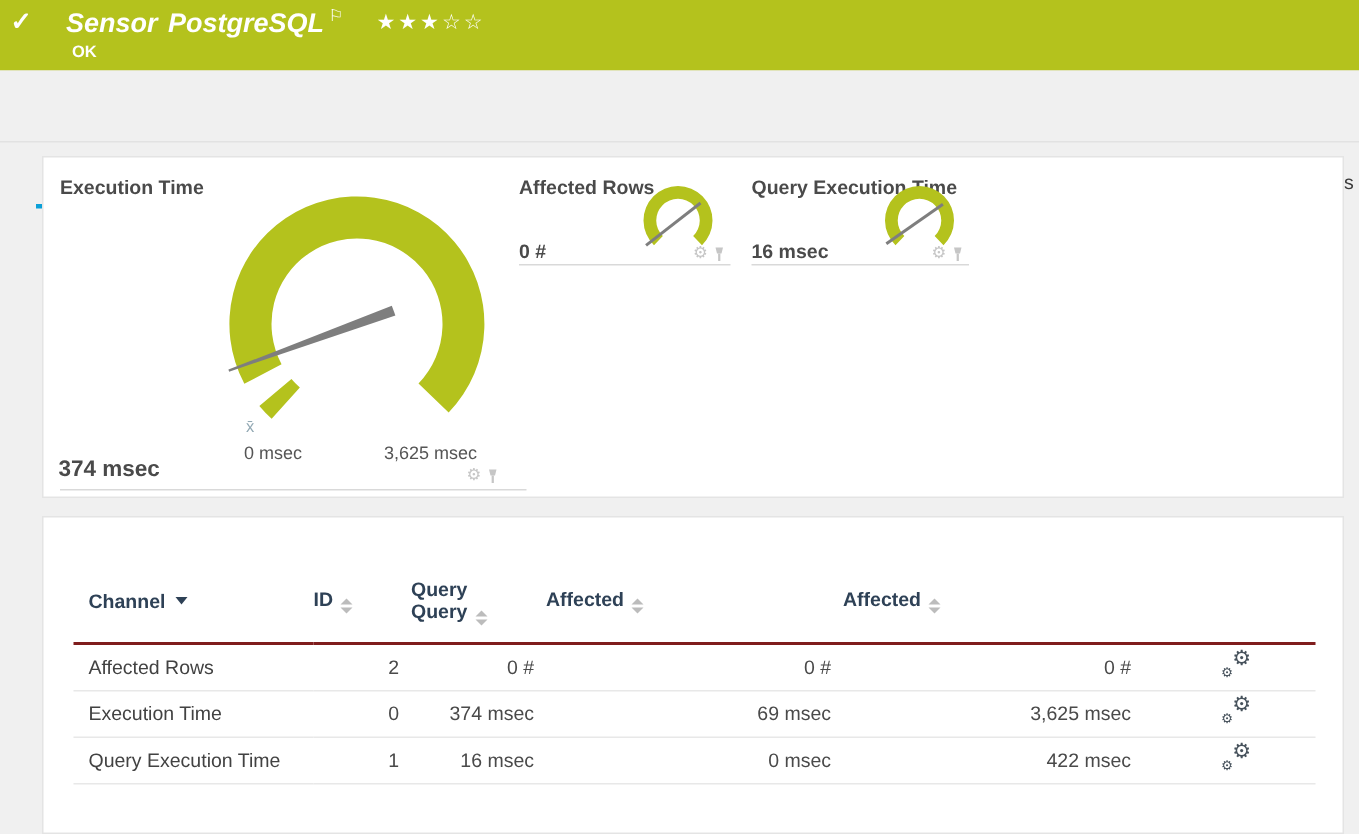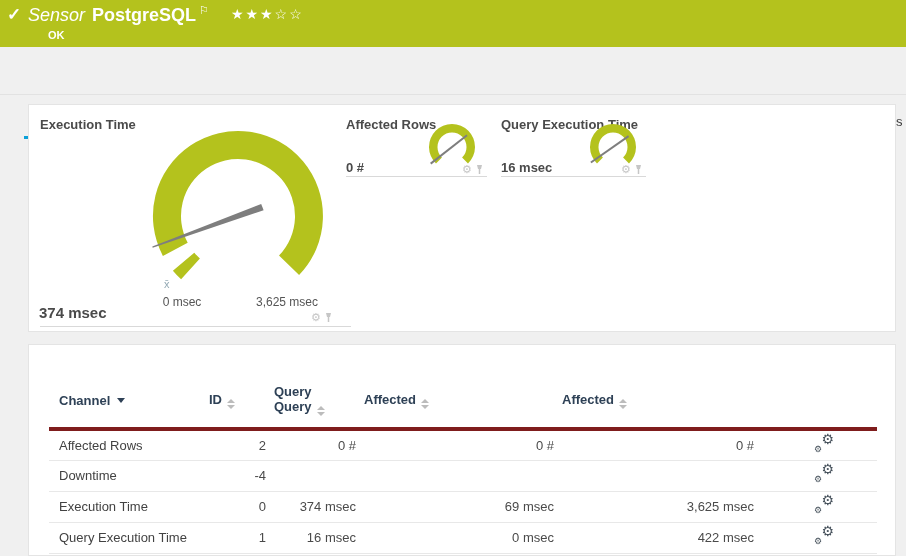--- a/index.html
+++ b/index.html
@@ -4,22 +4,22 @@
 <style>
   * { margin:0; padding:0; box-sizing:border-box; }
   html,body { width:906px; height:556px; }
   body { font-family:"Liberation Sans", sans-serif; background:#f0f0f0; }
   #app { position:relative; width:906px; height:556px; overflow:hidden; background:#f0f0f0; }
 
   
   .topbar { position:absolute; left:0; top:0; width:906px; height:47px; background:#b4c21d; color:#fff; }
   .topbar .check { position:absolute; left:7px; top:4px; font-size:17px; font-weight:bold; }
   .titleline { position:absolute; left:28px; top:4px; font-size:18px; white-space:nowrap; }
-  .titleline .sensor-word { font-style:italic; font-weight:normal; margin-right:7px; }
-  .titleline .sensor-name { font-weight:bold; }
+  .titleline .sensor-word { font-style:italic; font-weight:bold; margin-right:7px;margin-left:16px; }
+  .titleline .sensor-name { font-weight:bold;font-style:italic; }
   .titleline .flag { font-size:11px; vertical-align:7px; margin-left:3px; }
   .titleline .stars { font-size:14px; letter-spacing:2px; margin-left:22px; vertical-align:2px; }
   .topbar .status { position:absolute; left:48px; top:29px; font-size:11px; font-weight:bold; }
 
   
   .tabstrip { position:absolute; left:0; top:47px; width:906px; height:48px; background:#f0f0f0; border-bottom:1px solid #e2e2e2; }
   .tab { position:absolute; top:66px; display:flex; align-items:center; gap:7px; font-size:13px; color:#3c3c3c; cursor:pointer; white-space:nowrap; }
   .tab .num { font-weight:bold; color:#2e2e2e; }
   .tab.active { font-weight:bold; }
   .tab-underline { position:absolute; left:24px; top:89px; width:124px; height:3px; background:#0ba0d8; }
@@ -42,21 +42,21 @@
   
   .chgears { position:relative; display:inline-block; width:20px; height:18px; }
   .chgears .g-big { position:absolute; right:0; top:-3px; font-size:14px; color:#47525c; line-height:1; }
   .chgears .g-small { position:absolute; left:0; bottom:-1px; font-size:9px; color:#47525c; line-height:1; }
 
   
   table.chan { position:absolute; left:20px; top:28px; width:828px; border-collapse:collapse; table-layout:fixed; }
   table.chan th { font-size:13px; font-weight:bold; color:#2e4156; vertical-align:middle; padding:0 8px 0 0; }
   table.chan th.c-channel { text-align:left; padding-left:10px; }
   table.chan th.c-right { text-align:left; }
-  table.chan thead tr { height:56px; border-bottom:4px solid #7f1d1d; }
+  table.chan thead tr { height:56px; border-bottom:2px solid #7f1d1d; }
   table.chan tbody tr { height:31px; border-bottom:1px solid #e8e8e8; }
   table.chan td { font-size:13px; color:#4a4a4a; padding:0 8px 0 0; }
   table.chan td.c-channel { text-align:left; padding-left:10px; color:#424242; }
   table.chan td.c-right { text-align:right; }
   table.chan td.c-gear, table.chan th.c-gear { text-align:left; padding-left:52px; }
 
   .caret-down { display:inline-block; width:0; height:0; border-left:4.5px solid transparent; border-right:4.5px solid transparent; border-top:5px solid #2e4156; margin-left:7px; vertical-align:2px; }
   .sort { display:inline-flex; flex-direction:column; gap:2px; margin-left:5px; vertical-align:1px; }
   .sort i { width:0; height:0; border-left:4px solid transparent; border-right:4px solid transparent; }
   .sort .up { border-bottom:4px solid #bcbcbc; }
@@ -224,28 +224,20 @@
       <tbody>
         <tr>
           <td class="c-channel">Affected Rows</td>
           <td class="c-right">2</td>
           <td class="c-right">0 #</td>
           <td class="c-right">0 #</td>
           <td class="c-right">0 #</td>
           <td class="c-gear"><span class="chgears"><span class="g-big">⚙</span><span class="g-small">⚙</span></span></td>
         </tr>
         <tr>
-          <td class="c-channel">Downtime</td>
-          <td class="c-right">-4</td>
-          <td class="c-right"></td>
-          <td class="c-right"></td>
-          <td class="c-right"></td>
-          <td class="c-gear"><span class="chgears"><span class="g-big">⚙</span><span class="g-small">⚙</span></span></td>
-        </tr>
-        <tr>
           <td class="c-channel">Execution Time</td>
           <td class="c-right">0</td>
           <td class="c-right">374 msec</td>
           <td class="c-right">69 msec</td>
           <td class="c-right">3,625 msec</td>
           <td class="c-gear"><span class="chgears"><span class="g-big">⚙</span><span class="g-small">⚙</span></span></td>
         </tr>
         <tr>
           <td class="c-channel">Query Execution Time</td>
           <td class="c-right">1</td>

